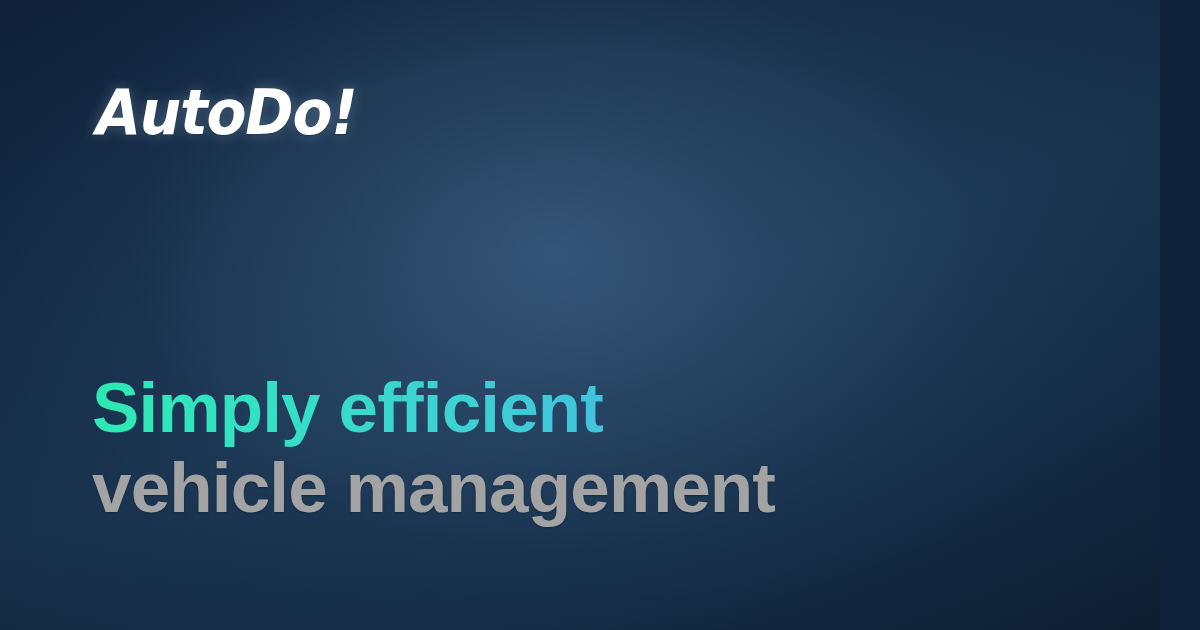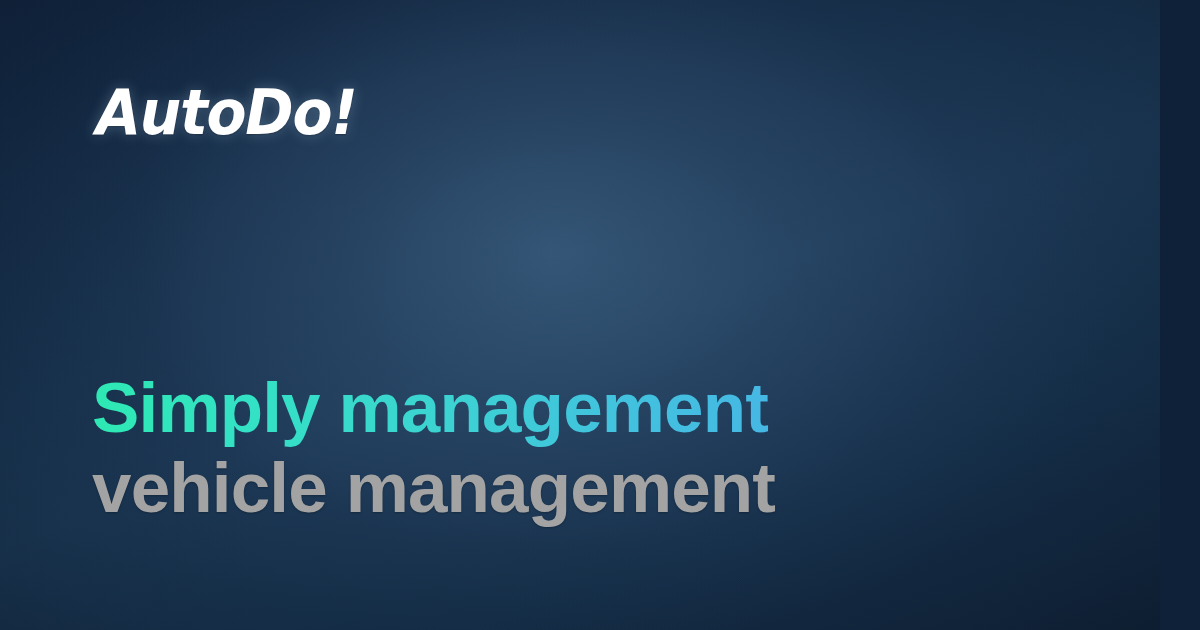--- a/index.html
+++ b/index.html
@@ -133,18 +133,18 @@
 
   <div class="hero-bg-base"></div>
   <div class="hero-bg-glow"></div>
   <div class="hero-bg-vignette"></div>
 
   <div class="hero-content">
 
     <div class="brand-logo">AutoDo!</div>
 
     <div class="headline">
-      <span class="headline-line headline-line-accent">Simply management</span>
+      <span class="headline-line headline-line-accent">Simply efficient</span>
       <span class="headline-line headline-line-plain">vehicle management</span>
     </div>
 
   </div>
 </div>
 
 </body></html>

